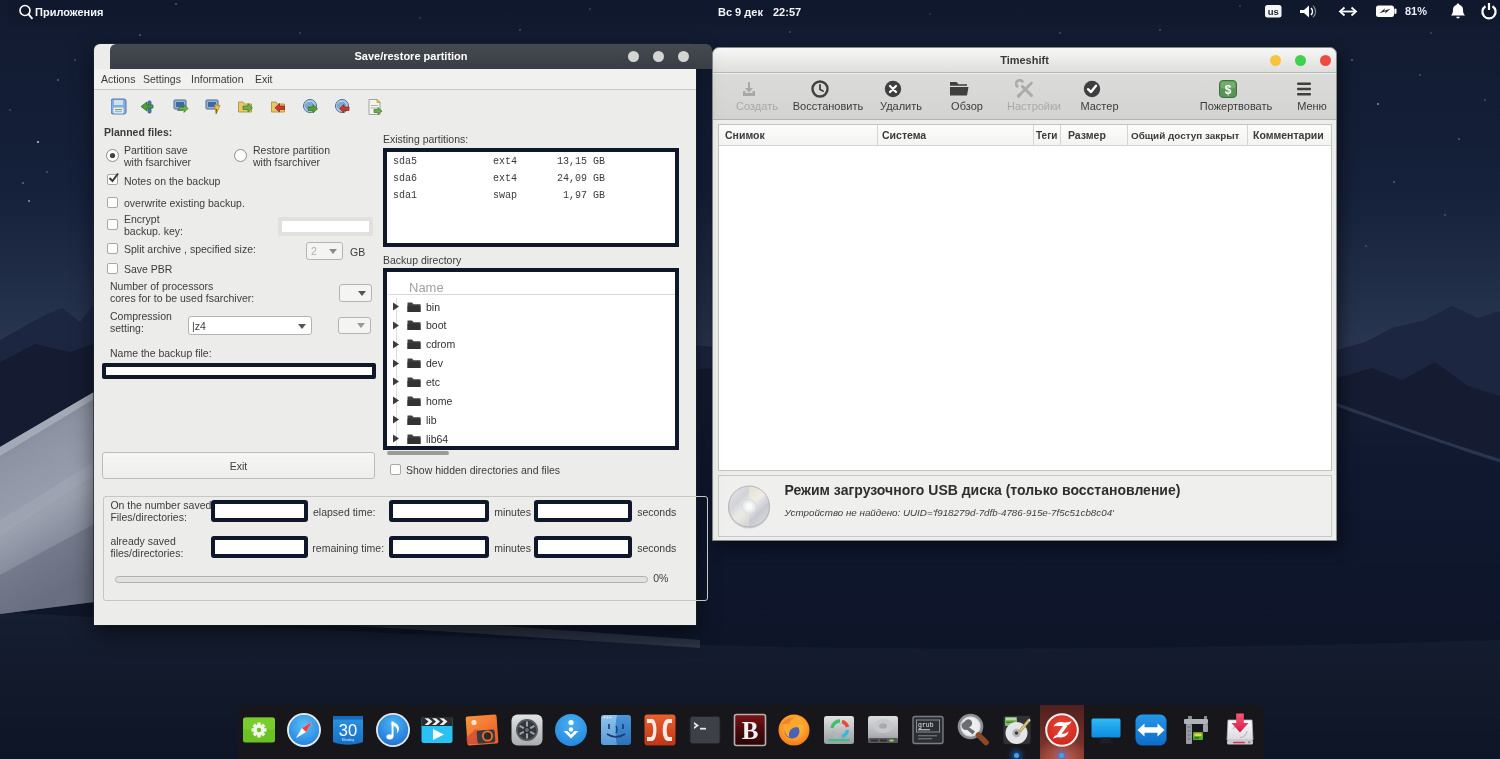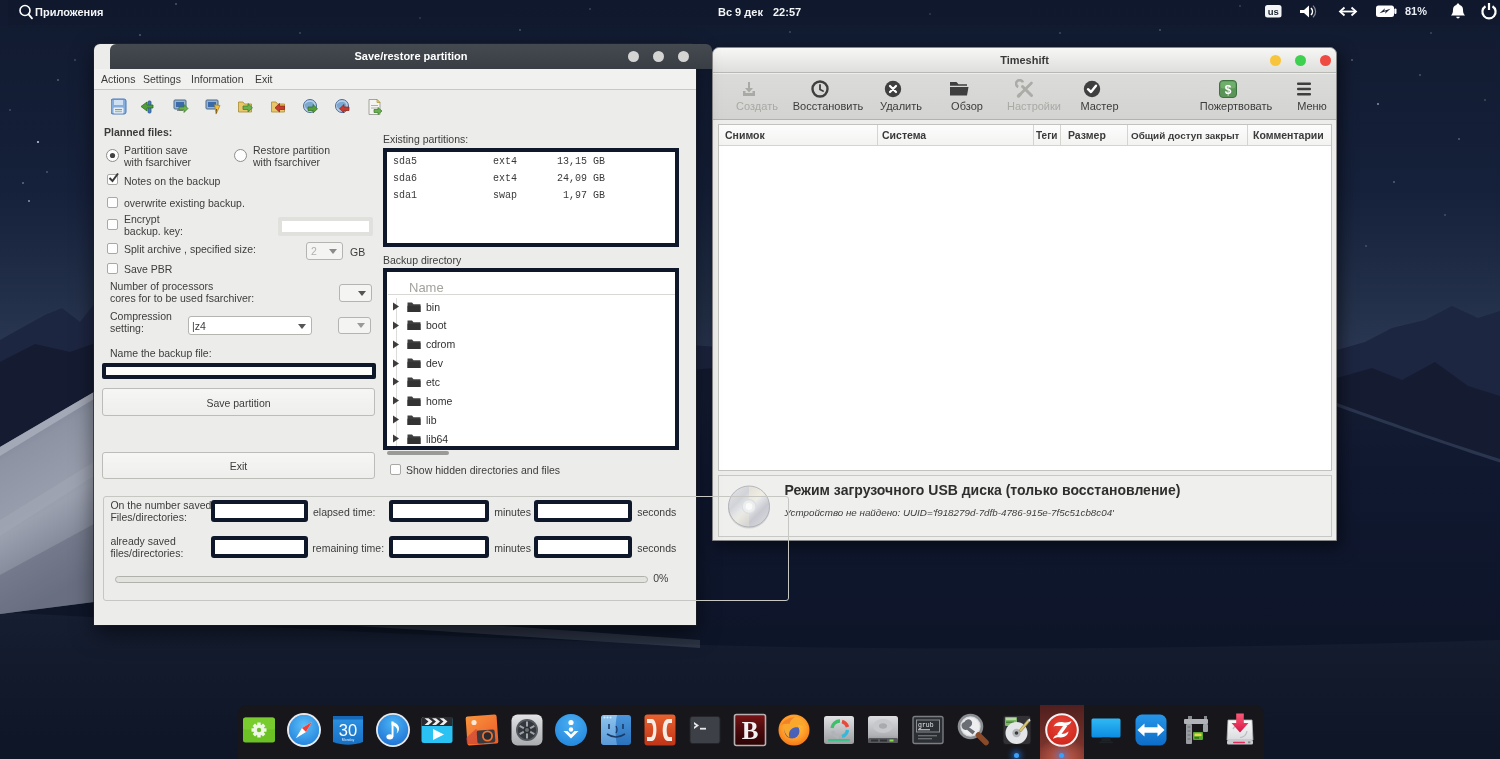--- a/index.html
+++ b/index.html
@@ -219,21 +219,20 @@
       <div class="lbl" style="left:16px;top:220px">Compression<br>setting:</div>
       <div class="combo" style="left:94px;top:226px;width:124px;height:19px;background:#fff">
           <span style="position:absolute;left:3px;top:3px;color:#3c3c3c;font-size:10.5px">|z4</span>
           <span class="arr"></span>
         </div>
       <div class="combo" style="left:243.5px;top:226.7px;width:33px;height:17.3px">
           <span class="arr" style="border-top-color:#9a9a96"></span>
         </div>
       <div class="lbl" style="left:16px;top:257px">Name the backup file:</div>
       <div class="fld" style="left:8.4px;top:272.7px;width:274px;height:16.6px;background:#fcfcfa"></div>
-      <div class="btn1" style="top:297.5px;height:28.9px;line-height:28.9px">Save partition</div>
       <div class="btn1" style="top:361.6px;height:27.6px;line-height:27.6px">Exit</div>
 
       <div class="lbl" style="left:289px;top:43px">Existing partitions:</div>
       <div class="fld" style="left:289px;top:57.5px;width:296px;height:99px;border-radius:0;font-family:'Liberation Mono',monospace;font-size:10px;color:#3a3a3a">
         <span class="abs" style="left:6px;top:4px">sda5</span>
           <span class="abs" style="left:106px;top:4px">ext4</span>
           <span class="abs" style="left:160px;top:4px;width:58px;text-align:right">13,15 GB</span>
         <span class="abs" style="left:6px;top:21px">sda6</span>
           <span class="abs" style="left:106px;top:21px">ext4</span>
           <span class="abs" style="left:160px;top:21px;width:58px;text-align:right">24,09 GB</span>
@@ -327,21 +326,21 @@
                 <rect x="0.5" y="4.8" width="13" height="6.2" fill="#333"></rect>
               </svg>
 <span class="abs" style="left:39px;top:3px;font-size:10.5px;color:#2f2f2f">lib64</span>
 </div>
           </div>
       </div>
       <div class="abs" style="left:292.7px;top:361px;width:62px;height:3.5px;background:#9a9a96;border-radius:2px"></div>
       <div class="cb" style="left:296px;top:373.5px"></div>
       <div class="lbl" style="left:312px;top:374px">Show hidden directories and files</div>
 
-      <div class="abs" style="left:9.2px;top:406px;width:686px;height:104.8px;border:1px solid #c6c6c2;border-radius:3px">
+      <div class="abs" style="left:9.2px;top:406px;width:605px;height:104.8px;border:1px solid #c6c6c2;border-radius:3px">
         <div class="lbl" style="left:6.2px;top:1.5px">On the number saved<br>Files/directories:</div>
         <div class="fld" style="left:107px;top:3.1px;width:97.2px;height:21.5px;border-radius:3px"></div>
         <div class="lbl" style="left:200px;top:9px;width:80px;text-align:center">elapsed time:</div>
         <div class="fld" style="left:285.2px;top:3.1px;width:99.2px;height:21.5px;border-radius:3px"></div>
         <div class="lbl" style="left:390px;top:9px">minutes</div>
         <div class="fld" style="left:430.3px;top:3.1px;width:97.9px;height:21.5px;border-radius:3px"></div>
         <div class="lbl" style="left:533px;top:9px">seconds</div>
         <div class="lbl" style="left:6.2px;top:37.6px">already saved<br>files/directories:</div>
         <div class="fld" style="left:107px;top:39.1px;width:97.2px;height:21.5px;border-radius:3px"></div>
         <div class="lbl" style="left:204px;top:45px;width:80px;text-align:center">remaining time:</div>

